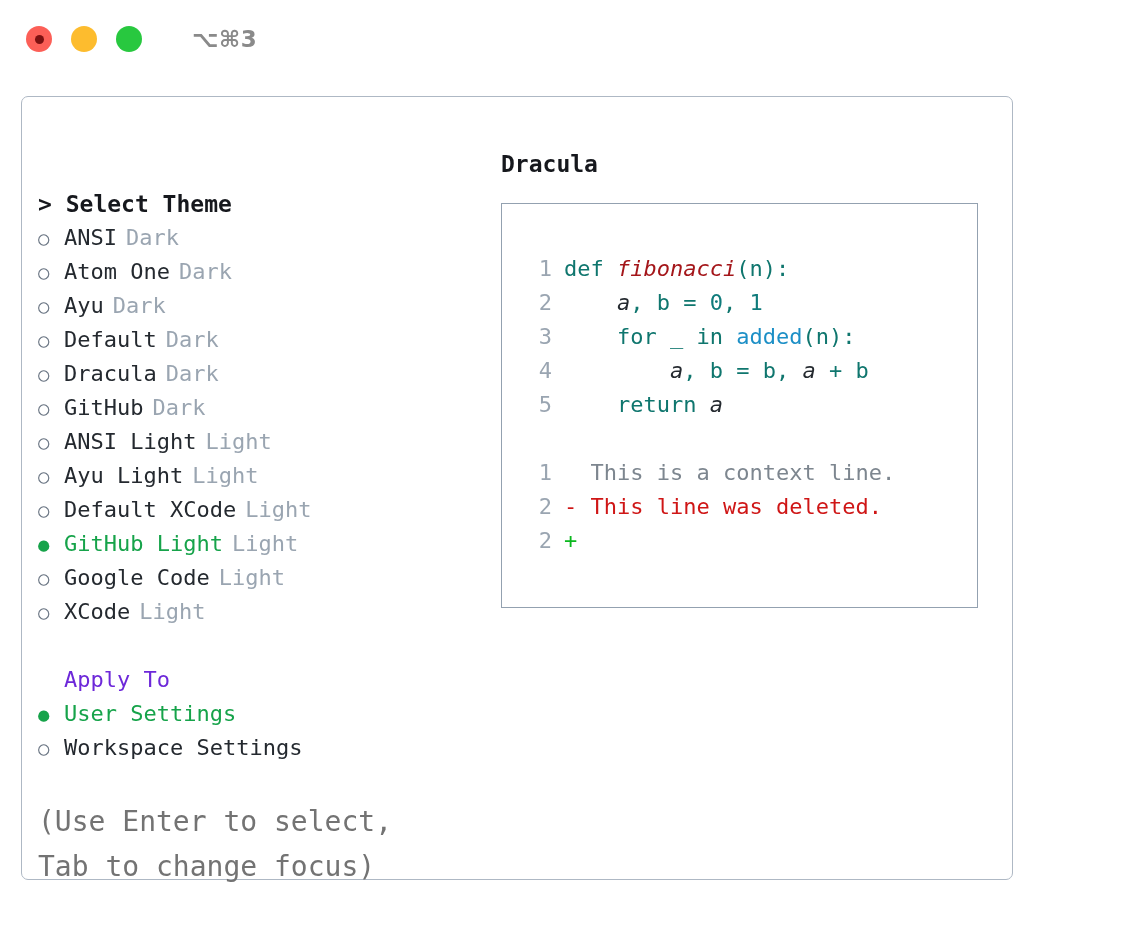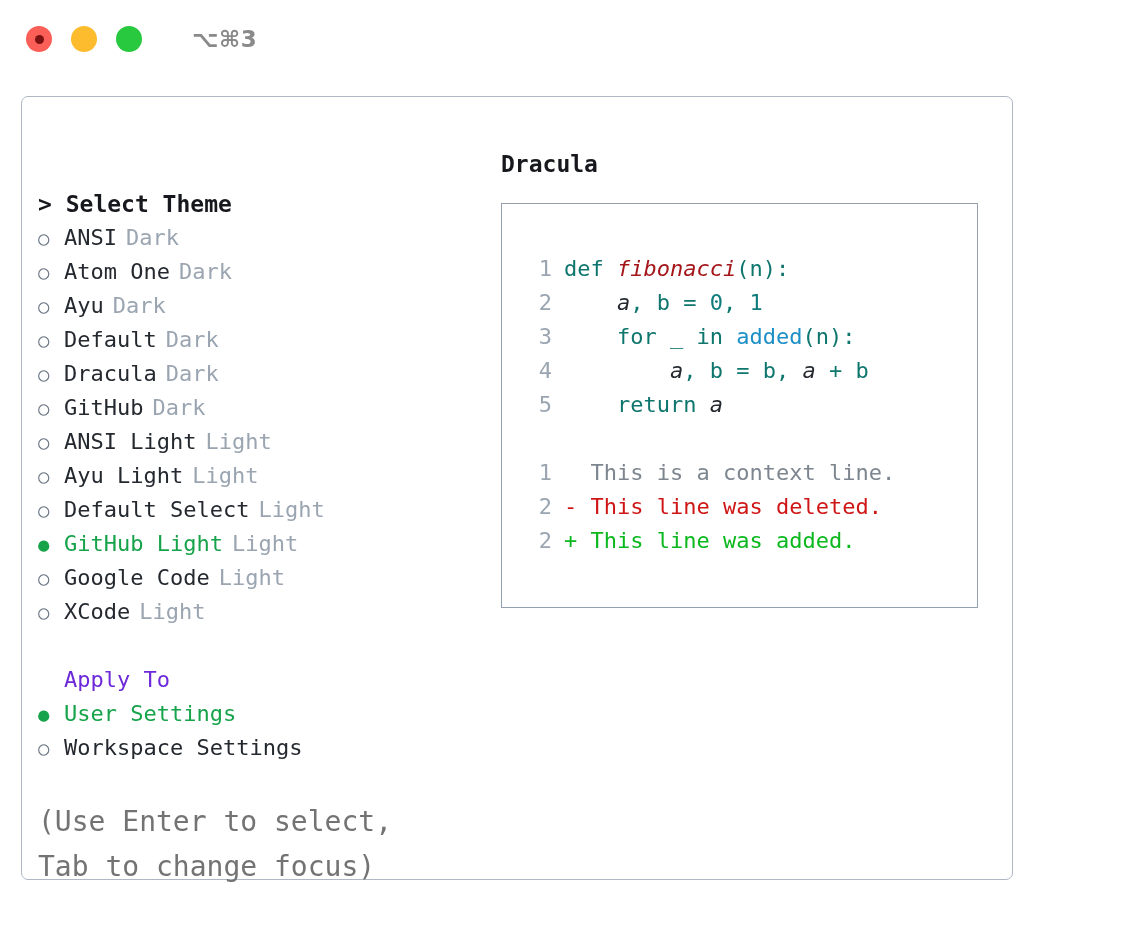--- a/index.html
+++ b/index.html
@@ -225,21 +225,21 @@
 
         <div class="theme-list" id="theme-list">
             <div class="theme-row"><span class="bullet">○</span><span class="theme-name">ANSI</span><span class="theme-kind">Dark</span></div>
             <div class="theme-row"><span class="bullet">○</span><span class="theme-name">Atom One</span><span class="theme-kind">Dark</span></div>
             <div class="theme-row"><span class="bullet">○</span><span class="theme-name">Ayu</span><span class="theme-kind">Dark</span></div>
             <div class="theme-row"><span class="bullet">○</span><span class="theme-name">Default</span><span class="theme-kind">Dark</span></div>
             <div class="theme-row"><span class="bullet">○</span><span class="theme-name">Dracula</span><span class="theme-kind">Dark</span></div>
             <div class="theme-row"><span class="bullet">○</span><span class="theme-name">GitHub</span><span class="theme-kind">Dark</span></div>
             <div class="theme-row"><span class="bullet">○</span><span class="theme-name">ANSI Light</span><span class="theme-kind">Light</span></div>
             <div class="theme-row"><span class="bullet">○</span><span class="theme-name">Ayu Light</span><span class="theme-kind">Light</span></div>
-            <div class="theme-row"><span class="bullet">○</span><span class="theme-name">Default Select</span><span class="theme-kind">Light</span></div>
+            <div class="theme-row"><span class="bullet">○</span><span class="theme-name">Default XCode</span><span class="theme-kind">Light</span></div>
             <div class="theme-row selected"><span class="bullet sel">●</span><span class="theme-name">GitHub Light</span><span class="theme-kind">Light</span></div>
             <div class="theme-row"><span class="bullet">○</span><span class="theme-name">Google Code</span><span class="theme-kind">Light</span></div>
             <div class="theme-row"><span class="bullet">○</span><span class="theme-name">XCode</span><span class="theme-kind">Light</span></div>
           </div>
 
         <div class="apply-block">
           <div class="apply-title">Apply To</div>
           <div id="apply-list">
               <div class="theme-row selected"><span class="bullet sel">●</span><span class="theme-name">User Settings</span></div>
               <div class="theme-row"><span class="bullet">○</span><span class="theme-name">Workspace Settings</span></div>
@@ -256,20 +256,20 @@
               <div class="code-line"><span class="lineno">1</span><span class="code-text"><span class="tok-plain">def </span><span class="tok-fn">fibonacci</span><span class="tok-plain">(n):</span></span></div>
               <div class="code-line"><span class="lineno">2</span><span class="code-text"><span class="tok-plain">    </span><span class="tok-var">a</span><span class="tok-plain">, </span><span class="tok-plain">b</span><span class="tok-plain"> = </span><span class="tok-num">0</span><span class="tok-plain">, </span><span class="tok-num">1</span></span></div>
               <div class="code-line"><span class="lineno">3</span><span class="code-text"><span class="tok-plain">    for _ in </span><span class="tok-call">added</span><span class="tok-plain">(n):</span></span></div>
               <div class="code-line"><span class="lineno">4</span><span class="code-text"><span class="tok-plain">        </span><span class="tok-var">a</span><span class="tok-plain">, </span><span class="tok-plain">b</span><span class="tok-plain"> = </span><span class="tok-plain">b</span><span class="tok-plain">, </span><span class="tok-var">a</span><span class="tok-plain"> + </span><span class="tok-plain">b</span></span></div>
               <div class="code-line"><span class="lineno">5</span><span class="code-text"><span class="tok-plain">    return </span><span class="tok-var">a</span></span></div>
             </div>
           <div class="spacer-line"></div>
           <div id="diff-block">
               <div class="code-line"><span class="lineno">1</span><span class="diff-ctx"> </span><span class="diff-ctx"> This is a context line.</span></div>
               <div class="code-line"><span class="lineno">2</span><span class="diff-del">-</span><span class="diff-del"> This line was deleted.</span></div>
-              <div class="code-line"><span class="lineno">2</span><span class="diff-add">+</span><span class="diff-add"> This line was added.</span></div>
+              <div class="code-line"><span class="lineno">2</span><span class="diff-add">+</span></div>
             </div>
         </div>
       </div>
 
     </div>
   </div>
 </div>
 
 </body></html>

